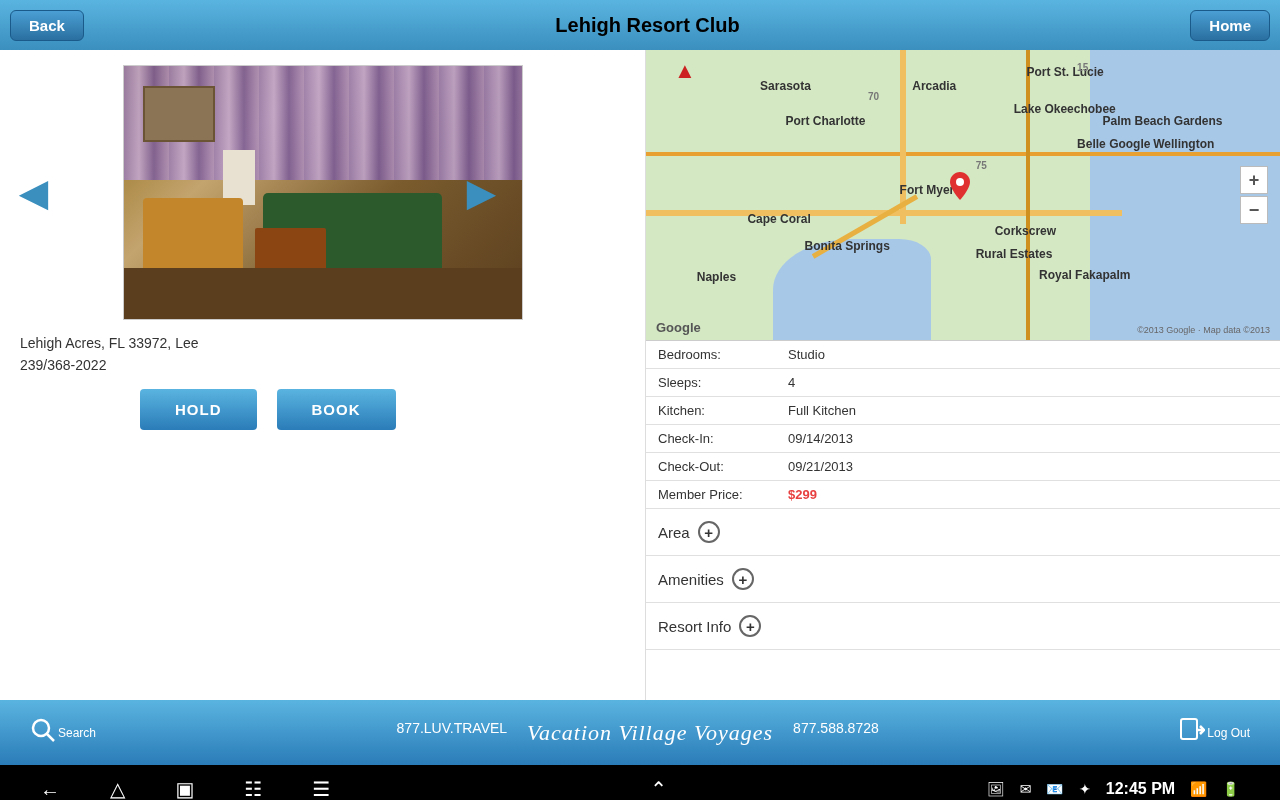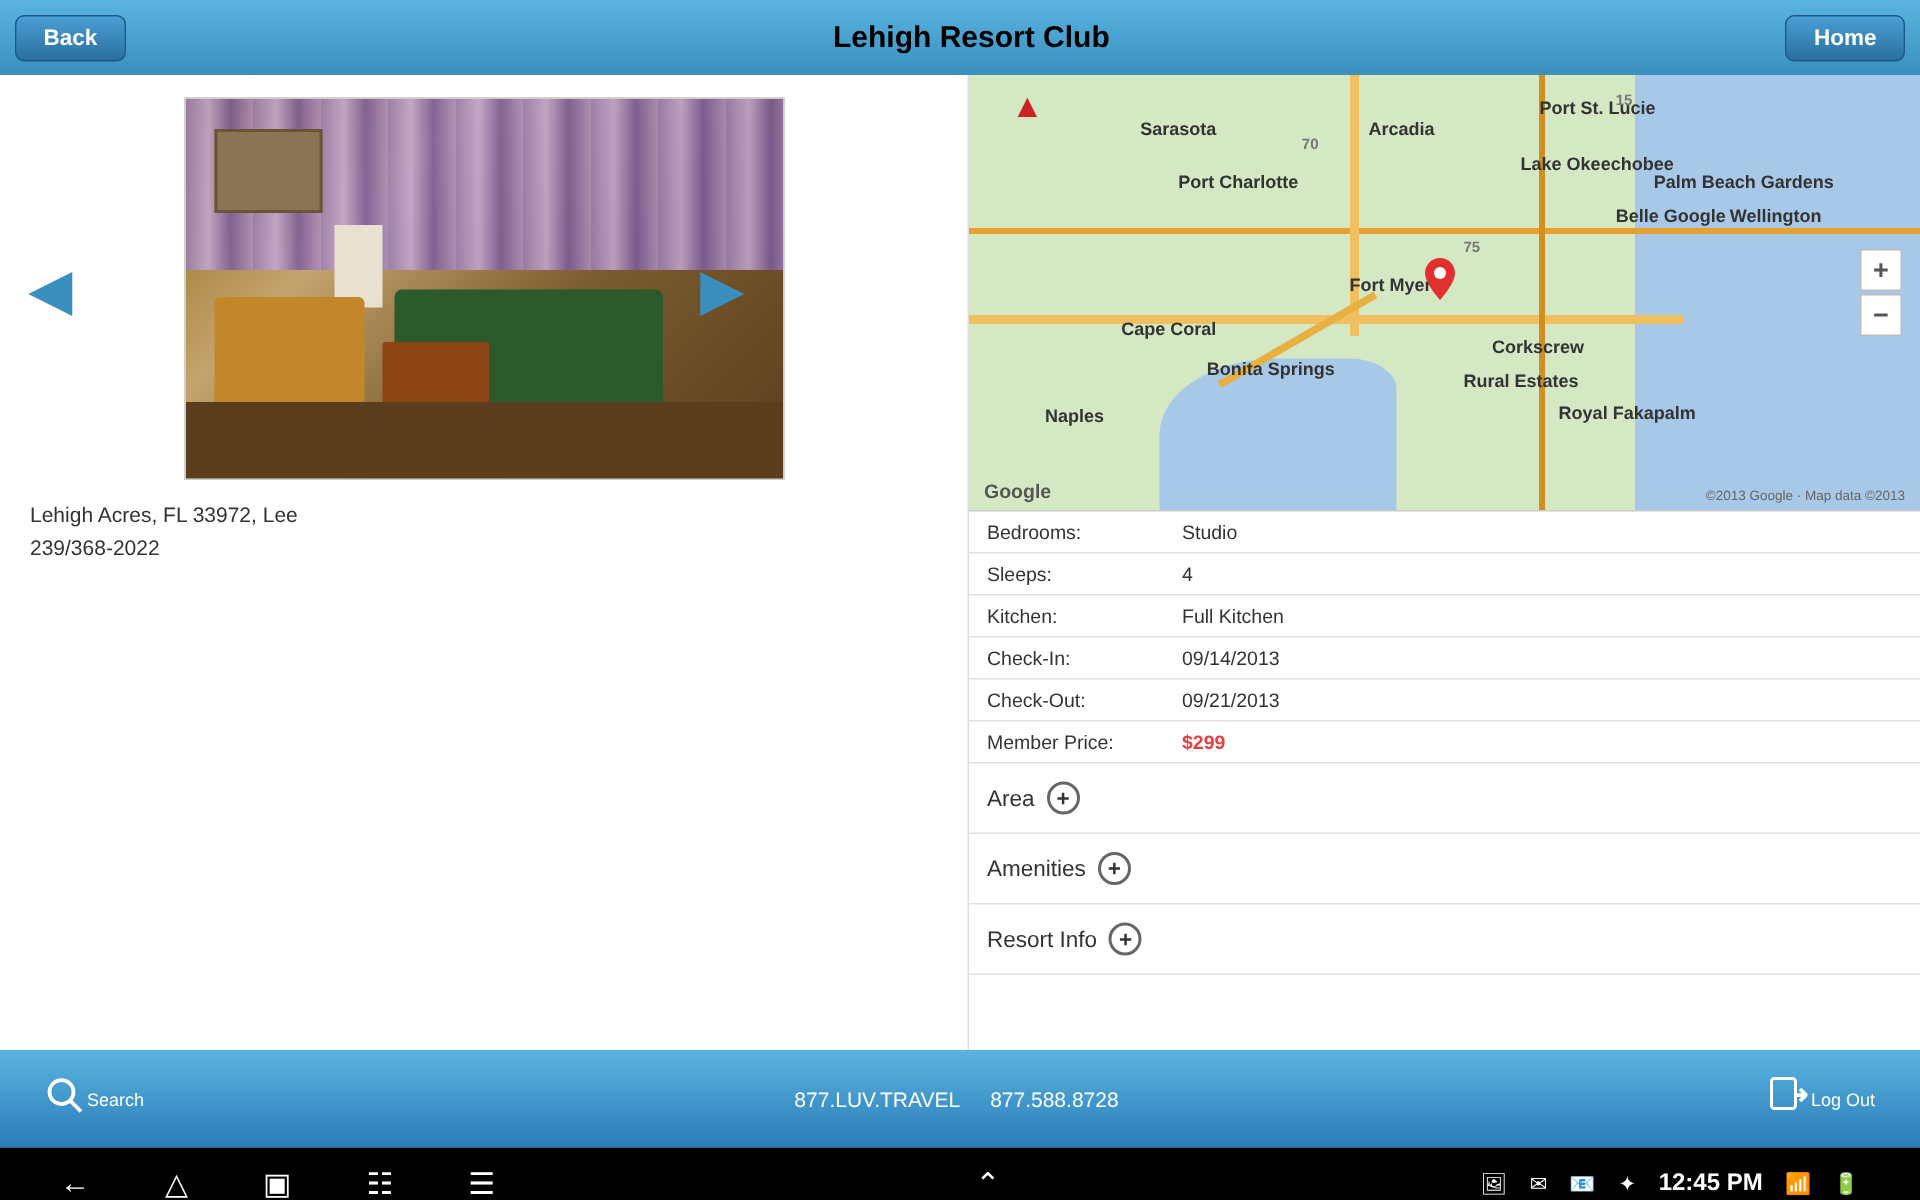--- a/index.html
+++ b/index.html
@@ -450,20 +450,24 @@
         </div>
       </div>
       <button class="photo-arrow right">▶</button>
     </div>
 
     <div id="resort-address">
       <div>Lehigh Acres, FL 33972, Lee</div>
       <div>239/368-2022</div>
     </div>
 
+    <div id="action-buttons">
+      <button class="action-btn">HOLD</button>
+      <button class="action-btn">BOOK</button>
+    </div>
 
   </div>
 
   <div id="right-panel">
 
     <div id="map-container">
       <div class="map-bg">
         <div class="map-water"></div>
         <div class="map-water2"></div>
         <div class="map-road-h map-road-h1"></div>
@@ -559,20 +563,21 @@
       <svg width="26" height="26" viewBox="0 0 26 26" fill="none" xmlns="http://www.w3.org/2000/svg">
         <circle cx="11" cy="11" r="8" stroke="white" stroke-width="2.5"></circle>
         <line x1="17" y1="17" x2="24" y2="24" stroke="white" stroke-width="2.5"></line>
       </svg>
     </span>
     <span class="bottom-btn-label">Search</span>
   </div>
 
   <div class="bottom-center-info">
     <span>877.LUV.TRAVEL</span>
+    <span class="brand-script">Vacation Village Voyages</span>
     <span>877.588.8728</span>
   </div>
 
   <div class="bottom-btn">
     <span class="bottom-btn-icon">
       <svg width="26" height="26" viewBox="0 0 26 26" fill="none" xmlns="http://www.w3.org/2000/svg">
         <rect x="2" y="2" width="16" height="20" rx="2" stroke="white" stroke-width="2"></rect>
         <line x1="18" y1="13" x2="25" y2="13" stroke="white" stroke-width="2.5"></line>
         <polyline points="21,9 25,13 21,17" fill="none" stroke="white" stroke-width="2.5"></polyline>
       </svg>

